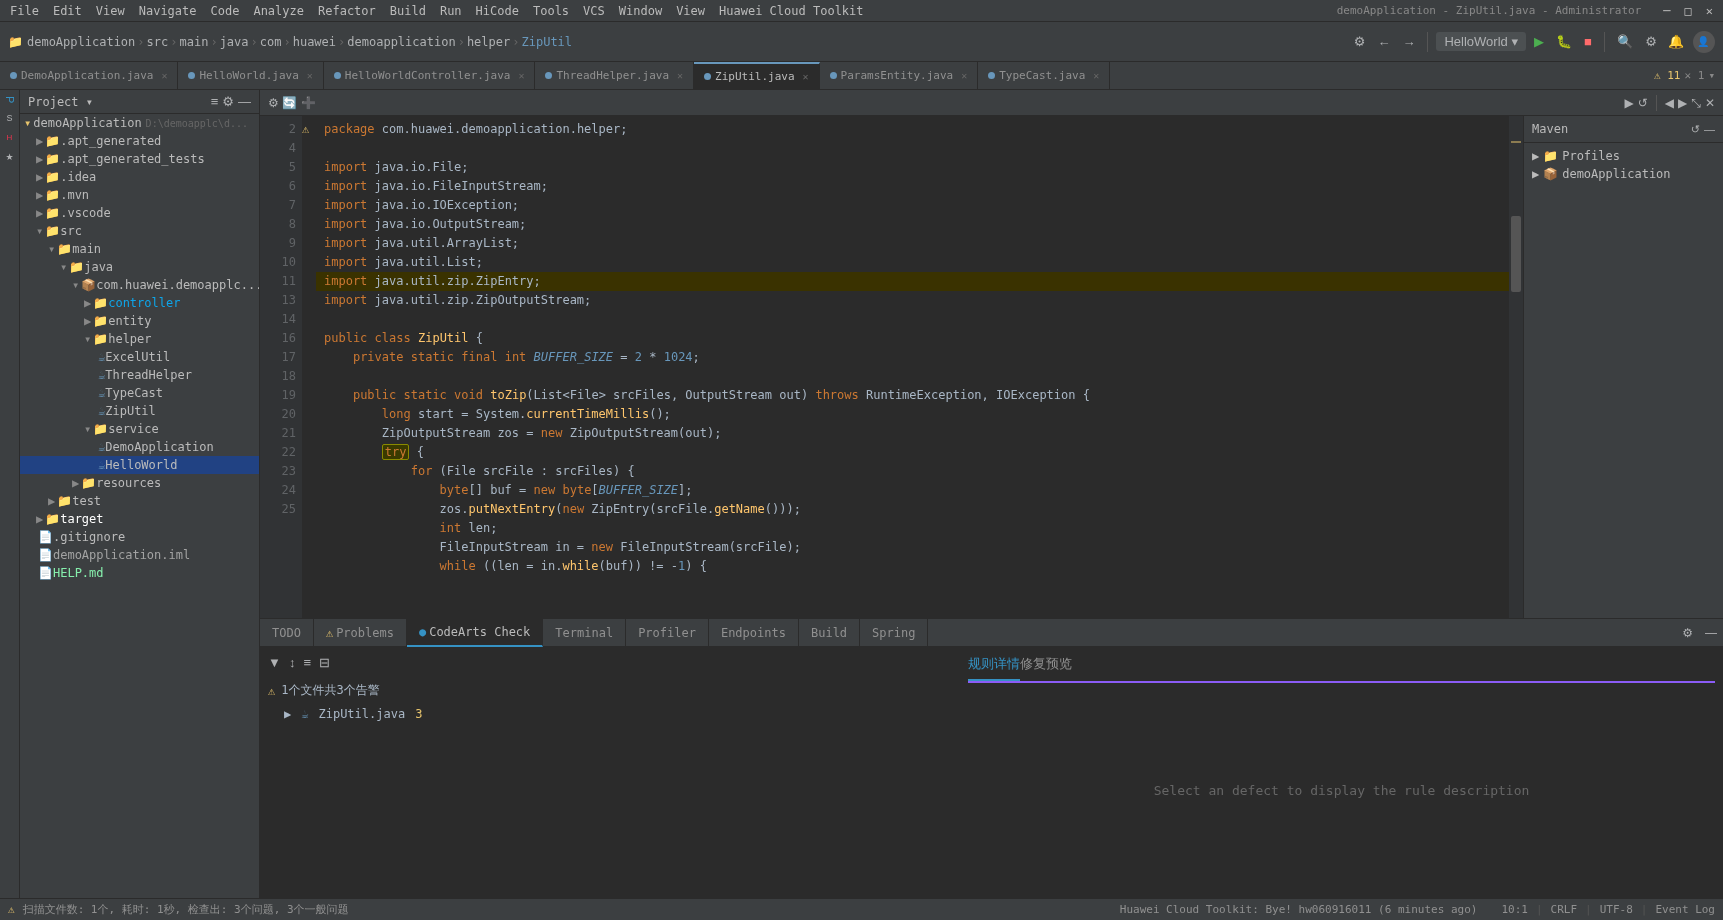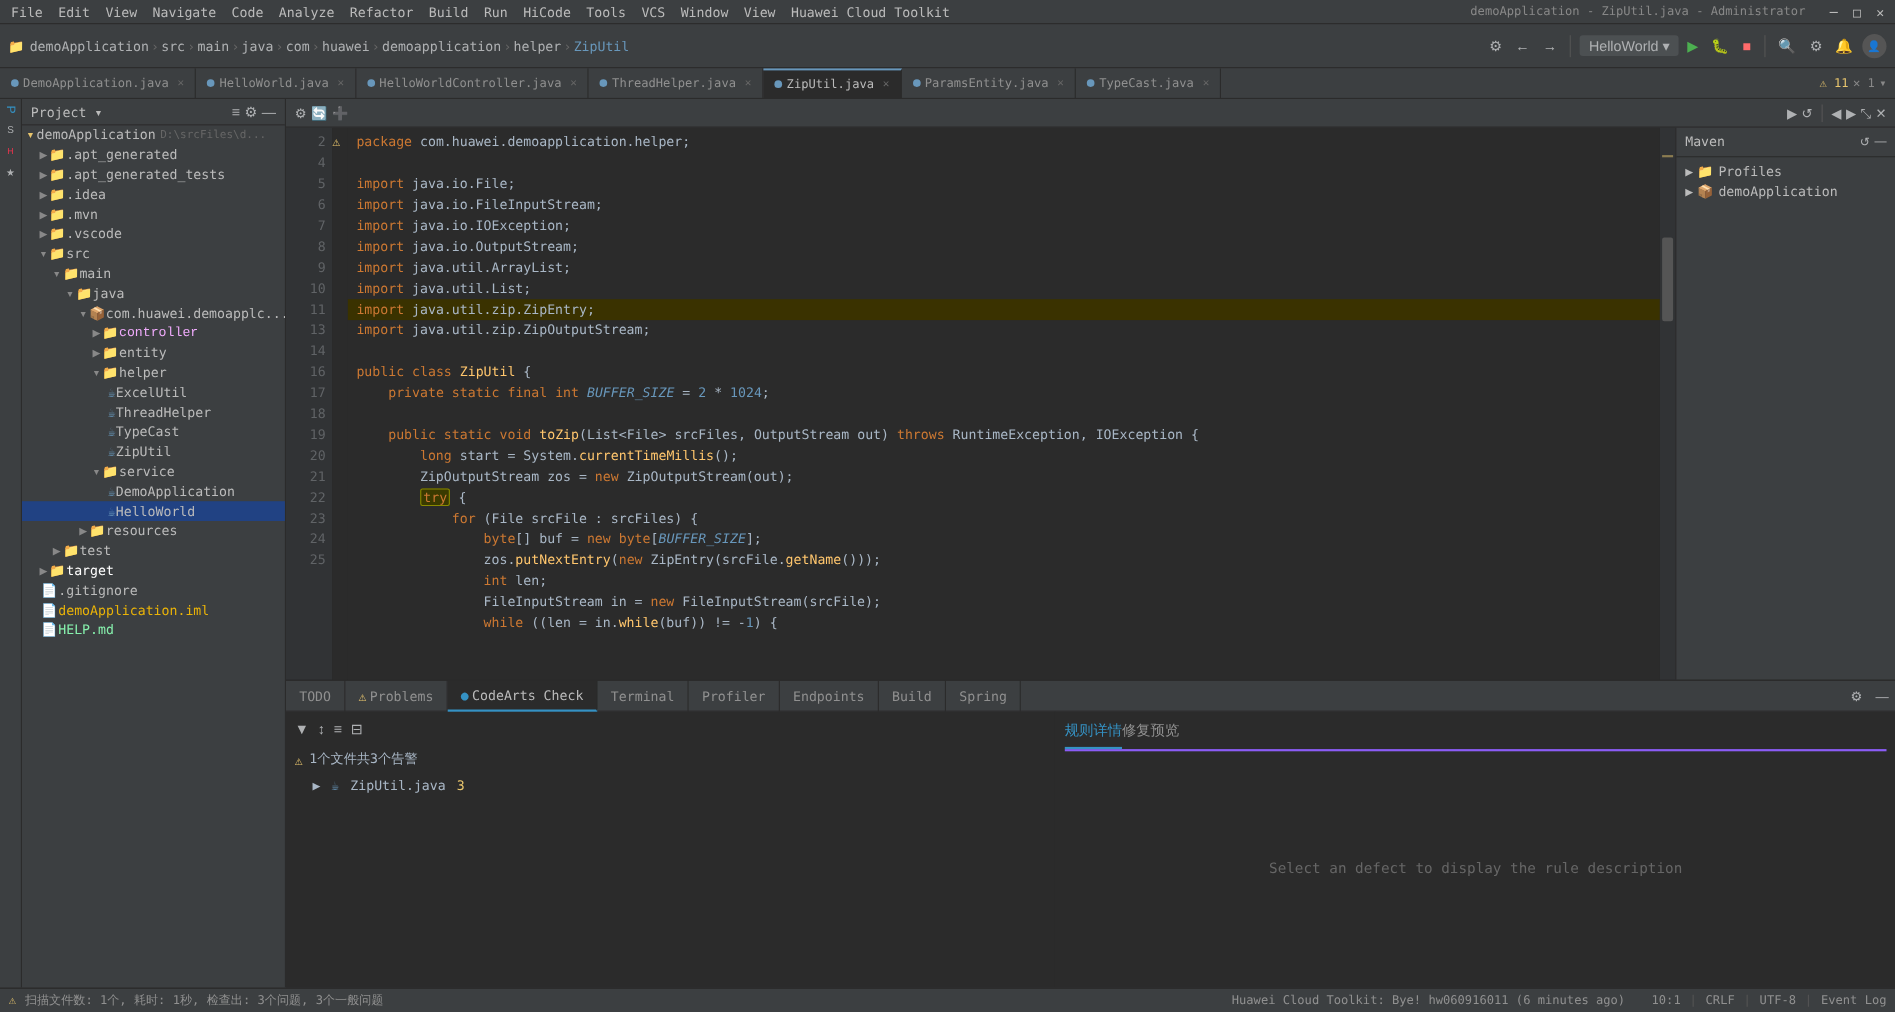--- a/index.html
+++ b/index.html
@@ -212,21 +212,21 @@
       <span style="flex:1;font-size:12px;color:#bbbbbb;">Project ▾</span>
       <button class="sidebar-header-btn">≡</button>
       <button class="sidebar-header-btn">⚙</button>
       <button class="sidebar-header-btn">—</button>
     </div>
     <div class="tree">
 
       <div class="tree-item" style="padding-left:4px;">
         <span style="color:#e8c56d;">▾</span>
         <span style="margin-left:2px;color:#bbbbbb;">demoApplication</span>
-        <span style="color:#666;font-size:10px;margin-left:4px;">D:\srcFiles\d...</span>
+        <span style="color:#666;font-size:10px;margin-left:4px;">D:\demoapplc\d...</span>
       </div>
       <div class="tree-item" style="padding-left:16px;">
         <span style="color:#888;">▶</span>
         <span style="color:#e8c56d;margin-left:2px;">📁</span>
         <span style="color:#bbbbbb;">.apt_generated</span>
       </div>
       <div class="tree-item" style="padding-left:16px;">
         <span style="color:#888;">▶</span>
         <span style="color:#e8c56d;margin-left:2px;">📁</span>
         <span style="color:#bbbbbb;">.apt_generated_tests</span>
@@ -262,21 +262,21 @@
         <span style="color:#bbbbbb;">java</span>
       </div>
       <div class="tree-item" style="padding-left:52px;">
         <span style="color:#888;">▾</span>
         <span style="color:#6897bb;margin-left:2px;">📦</span>
         <span style="color:#bbbbbb;">com.huawei.demoapplc...</span>
       </div>
       <div class="tree-item" style="padding-left:64px;">
         <span style="color:#888;">▶</span>
         <span style="color:#e8c56d;margin-left:2px;">📁</span>
-        <span style="color:#f0abfc;font-family:Liberation Mono, monospace;">controller</span>
+        <span style="color:#0ea5e9;">controller</span>
       </div>
       <div class="tree-item" style="padding-left:64px;">
         <span style="color:#888;">▶</span>
         <span style="color:#e8c56d;margin-left:2px;">📁</span>
         <span style="color:#bbbbbb;">entity</span>
       </div>
       <div class="tree-item" style="padding-left:64px;">
         <span style="color:#888;">▾</span>
         <span style="color:#e8c56d;margin-left:2px;">📁</span>
         <span style="color:#bbbbbb;">helper</span>
@@ -324,21 +324,21 @@
         <span style="color:#888;">▶</span>
         <span style="color:#e8c56d;margin-left:2px;">📁</span>
         <span style="color:#ffffff;">target</span>
       </div>
       <div class="tree-item" style="padding-left:16px;">
         <span style="color:#888;margin-left:2px;">📄</span>
         <span style="color:#bbbbbb;">.gitignore</span>
       </div>
       <div class="tree-item" style="padding-left:16px;">
         <span style="color:#888;margin-left:2px;">📄</span>
-        <span style="color:#eab308;">demoApplication.iml</span>
+        <span style="color:#a3a3a3;">demoApplication.iml</span>
       </div>
       <div class="tree-item" style="padding-left:16px;">
         <span style="color:#888;margin-left:2px;">📄</span>
         <span style="color:#86efac;">HELP.md</span>
       </div>
     </div>
   </div>
 
   <div style="display:flex;flex:1;flex-direction:column;overflow:hidden;">
 

